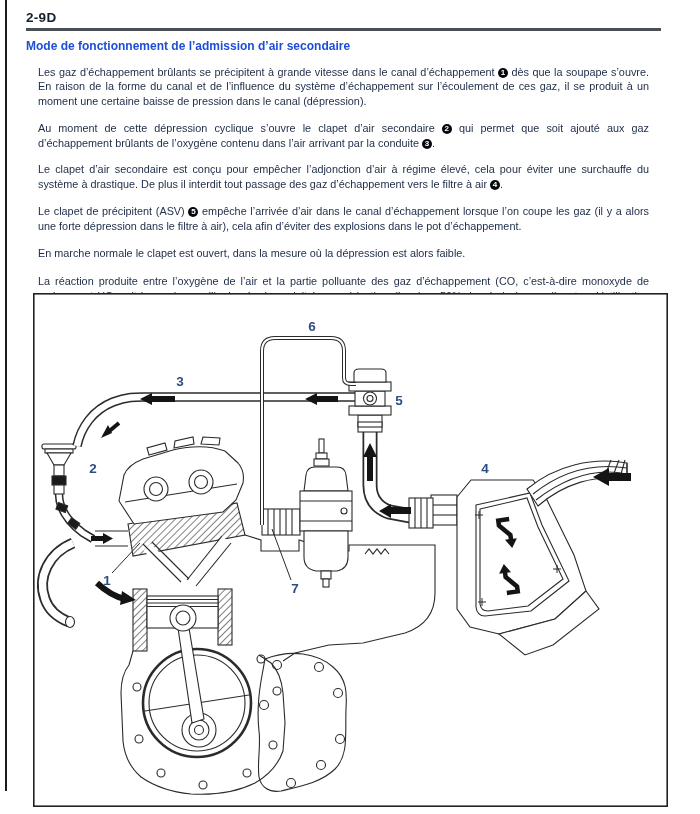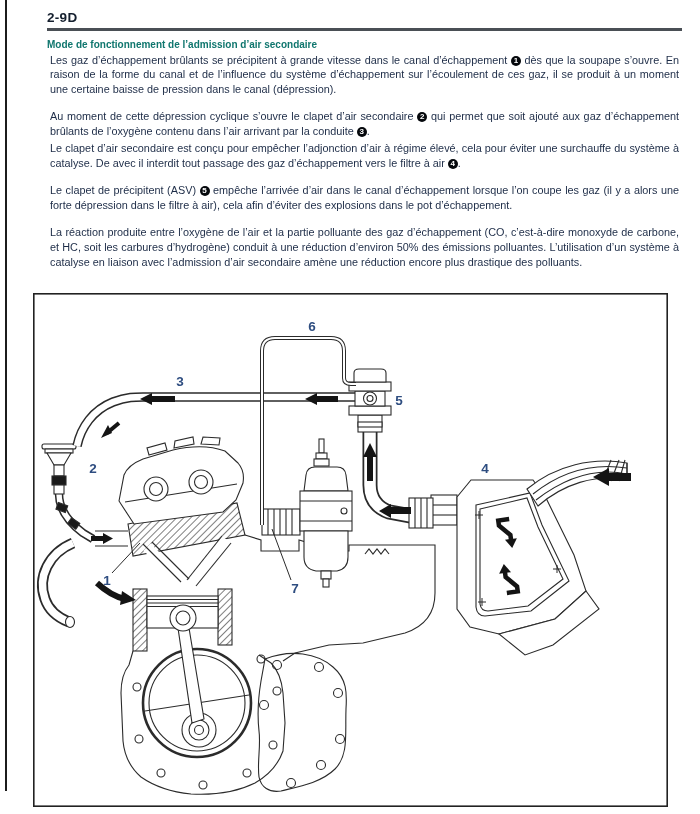--- a/index.html
+++ b/index.html
@@ -1,26 +1,26 @@
 <!DOCTYPE html>
 <html><head>
 <meta charset="utf-8">
 <style>
   html,body { margin:0; padding:0; background:#e8e8e8; }
   .page {
     position:relative; width:700px; height:814px; background:#ffffff;
     font-family:"Liberation Sans", sans-serif; overflow:hidden;
   }
   .edge-line { position:absolute; left:5px; top:0; width:2px; height:791px; background:#1c1c1c; }
-  .content { position:absolute; left:47px; top:10px; width:635px; }
+  .content { position:absolute; left:26px; top:10px; width:635px; }
   .doc-header { font-size:13.5px; font-weight:bold; color:#141f2e; letter-spacing:.3px; }
   .rule { height:2.5px; background:#4a4f55; margin-top:3px; margin-bottom:8px; }
-  .doc-title { font-size:10px; font-weight:bold; color:#0f766e; margin:0 0 3px 0; }
+  .doc-title { font-size:12px; font-weight:bold; color:#1d4ed8; margin:0 0 3px 0; }
   .block { margin:0 0 13px 0; }
-  .para { margin:3px; font-size:10.85px; line-height:14.55px; color:#1d2c47; text-align:justify; }
+  .para { margin:12px; font-size:10.85px; line-height:14.55px; color:#1d2c47; text-align:justify; }
   .refnum {
     display:inline-block; width:10px; height:10px; border-radius:50%;
     background:#05080c; color:#ffffff; font-size:8px; font-weight:bold;
     text-align:center; line-height:10.5px; vertical-align:1px;
   }
   .diagram-box { position:absolute; left:33px; top:293px; width:635px; height:514px; }
   svg text.callout { font-family:"Liberation Sans", sans-serif; font-size:13.5px; font-weight:bold; fill:#2e4d80; }
 </style>
 </head>
 <body>
@@ -31,26 +31,27 @@
   <div class="content">
     <div class="doc-header">2-9D</div>
     <div class="rule"></div>
     <p class="doc-title">Mode de fonctionnement de l’admission d’air secondaire</p>
     <div id="text-blocks">
         <div class="block">
           <p class="para"><span>Les gaz d’échappement brûlants se précipitent à grande vitesse dans le canal d’échappement </span><span class="refnum">1</span><span> dès que la soupape s’ouvre. En raison de la forme du canal et de l’influence du système d’échappement sur l’écoulement de ces gaz, il se produit à un moment une certaine baisse de pression dans le canal (dépression).</span></p>
         </div>
         <div class="block">
           <p class="para"><span>Au moment de cette dépression cyclique s’ouvre le clapet d’air secondaire </span><span class="refnum">2</span><span> qui permet que soit ajouté aux gaz d’échappement brûlants de l’oxygène contenu dans l’air arrivant par la conduite </span><span class="refnum">3</span><span>.</span></p>
-          <p class="para"><span>Le clapet d’air secondaire est conçu pour empêcher l’adjonction d’air à régime élevé, cela pour éviter une surchauffe du système à catalyse. De avec il interdit tout passage des gaz d’échappement vers le filtre à air </span><span class="refnum">4</span><span>.</span></p>
+          <p class="para"><span>Le clapet d’air secondaire est conçu pour empêcher l’adjonction d’air à régime élevé, cela pour éviter une surchauffe du système à drastique. De plus il interdit tout passage des gaz d’échappement vers le filtre à air </span><span class="refnum">4</span><span>.</span></p>
         </div>
         <div class="block">
           <p class="para"><span>Le clapet de précipitent (ASV) </span><span class="refnum">5</span><span> empêche l’arrivée d’air dans le canal d’échappement lorsque l’on coupe les gaz (il y a alors une forte dépression dans le filtre à air), cela afin d’éviter des explosions dans le pot d’échappement.</span></p>
         </div>
         <div class="block">
+          <p class="para"><span>En marche normale le clapet est ouvert, dans la mesure où la dépression est alors faible.</span></p>
         </div>
         <div class="block">
           <p class="para"><span>La réaction produite entre l’oxygène de l’air et la partie polluante des gaz d’échappement (CO, c’est-à-dire monoxyde de carbone, et HC, soit les carbures d’hydrogène) conduit à une réduction d’environ 50% des émissions polluantes. L’utilisation d’un système à catalyse en liaison avec l’admission d’air secondaire amène une réduction encore plus drastique des polluants.</span></p>
         </div>
       </div>
   </div>
 
   <div class="diagram-box">
     <svg width="635" height="514" viewBox="0 0 635 514">
       <defs>

